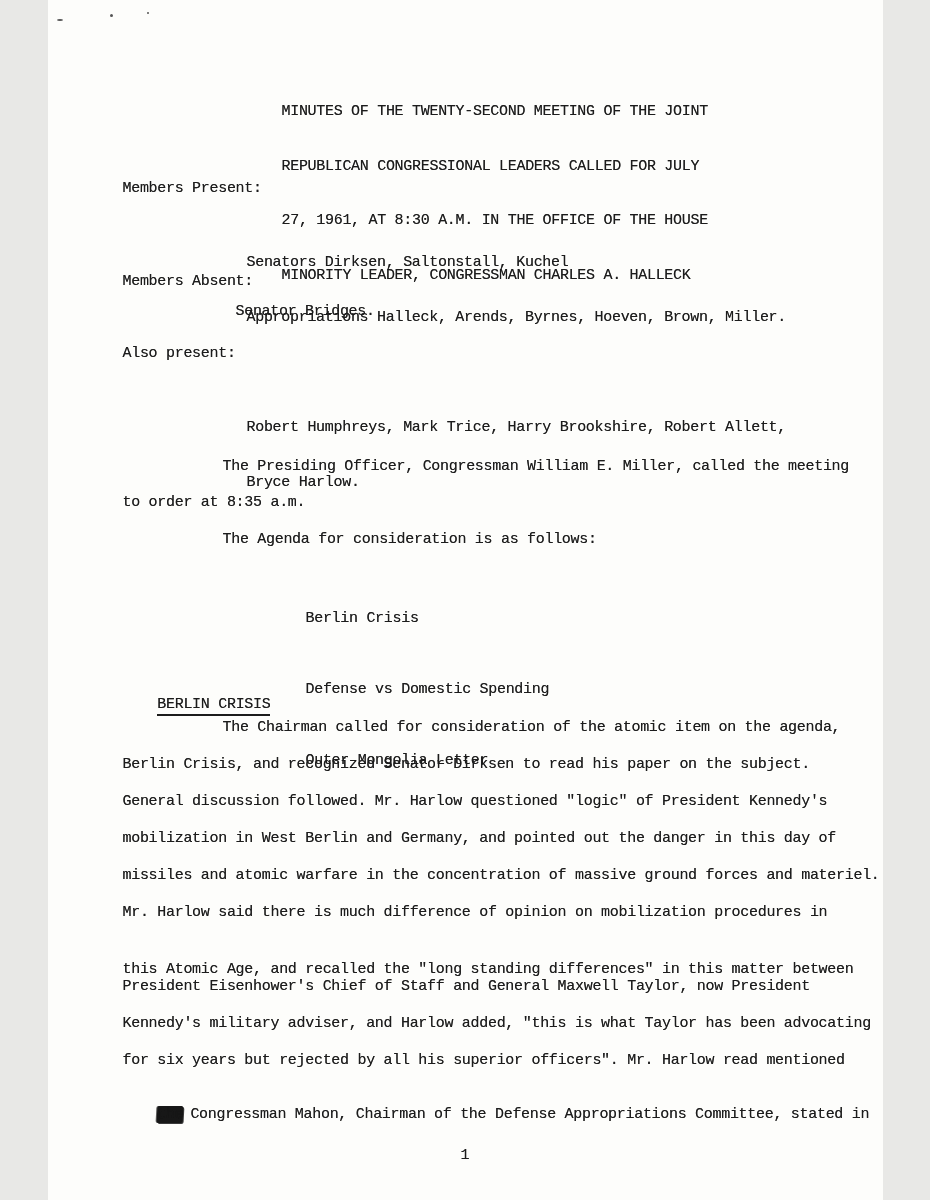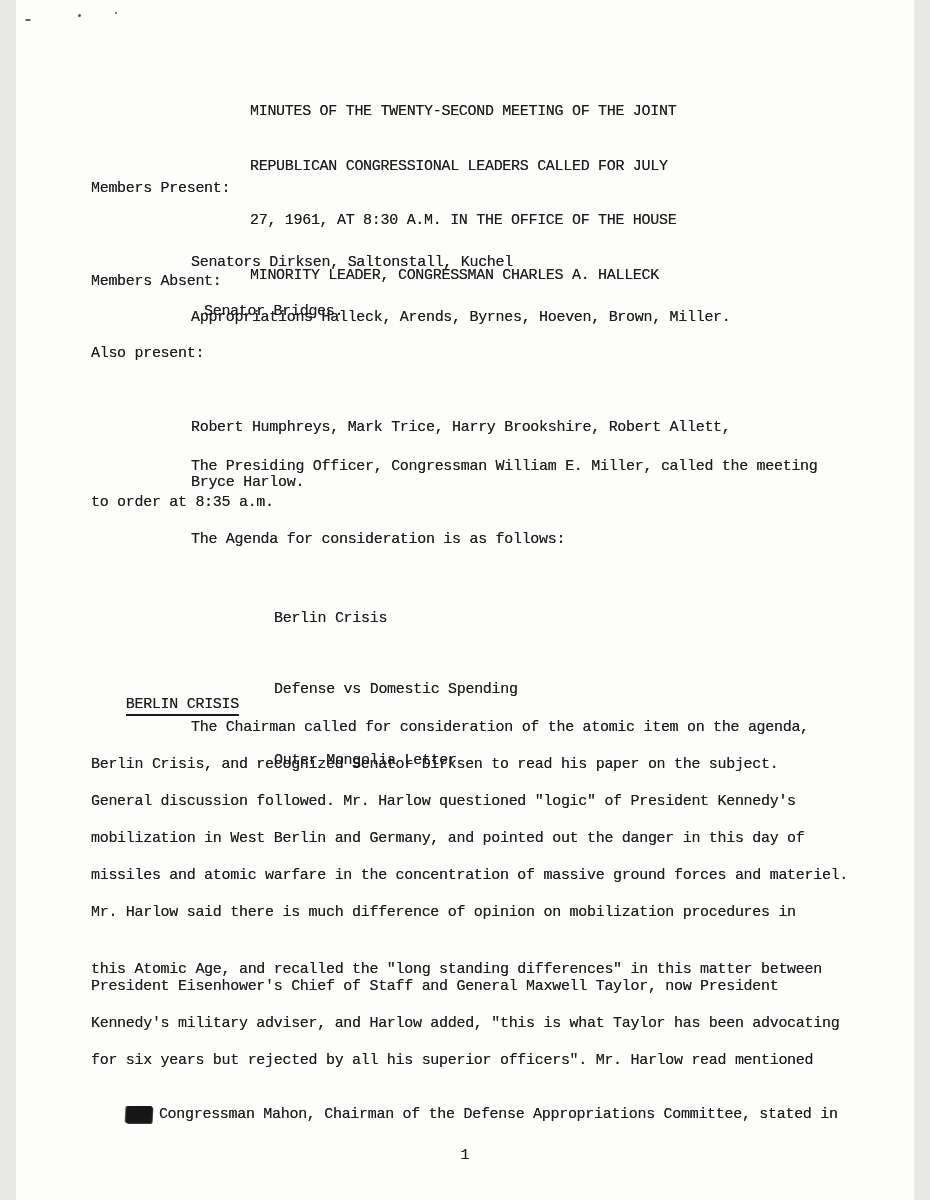--- a/index.html
+++ b/index.html
@@ -2,37 +2,37 @@
 <html><head>
 <meta charset="utf-8">
 <style>
   html, body {
     margin: 0;
     padding: 0;
     background: #e8e8e6;
   }
   .page {
     position: relative;
-    width: 898px;
+    width: 835px;
     height: 1200px;
     margin: 0 auto;
     background: #fdfdfb;
     overflow: hidden;
     font-family: "Liberation Mono", "DejaVu Sans Mono", monospace;
     font-size: 15px;
     color: #1c1c1c;
     text-shadow: 0 0 0.5px rgba(20,20,20,0.65);
   }
   .line, .block {
     position: absolute;
     white-space: pre;
     letter-spacing: -0.3px;
   }
   .block div { line-height: 20.5px; }
-  .names div { line-height: 21px; }
+  .names div { line-height: 21px; margin-left: 24px; }
   .agenda div { line-height: 37px; }
   .heading-underline {
     border-bottom: 2.5px solid #1c1c1c;
     padding-bottom: 1px;
   }
   .struck {
     display: inline-block;
     background: #171717;
     color: #171717;
     border-radius: 2px;

